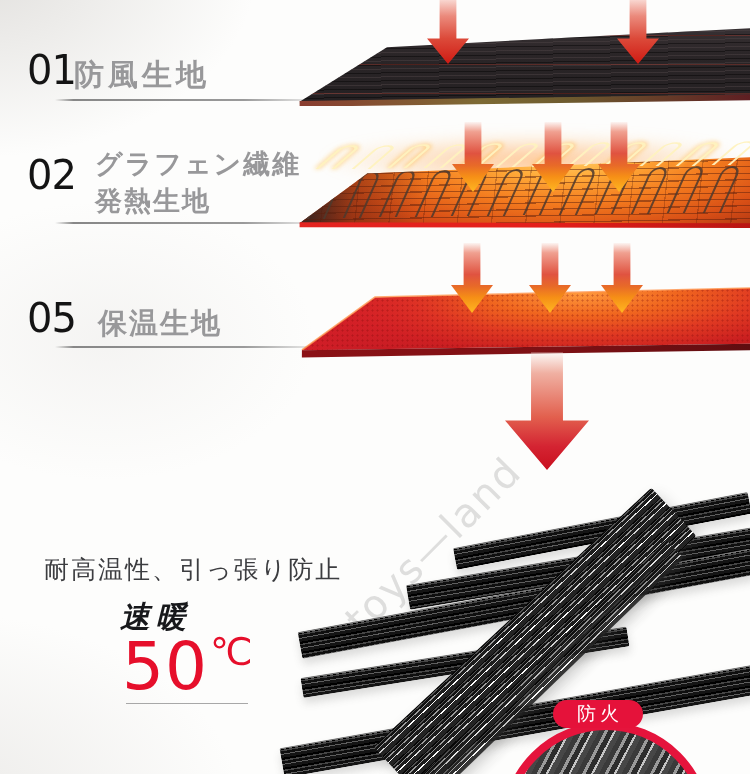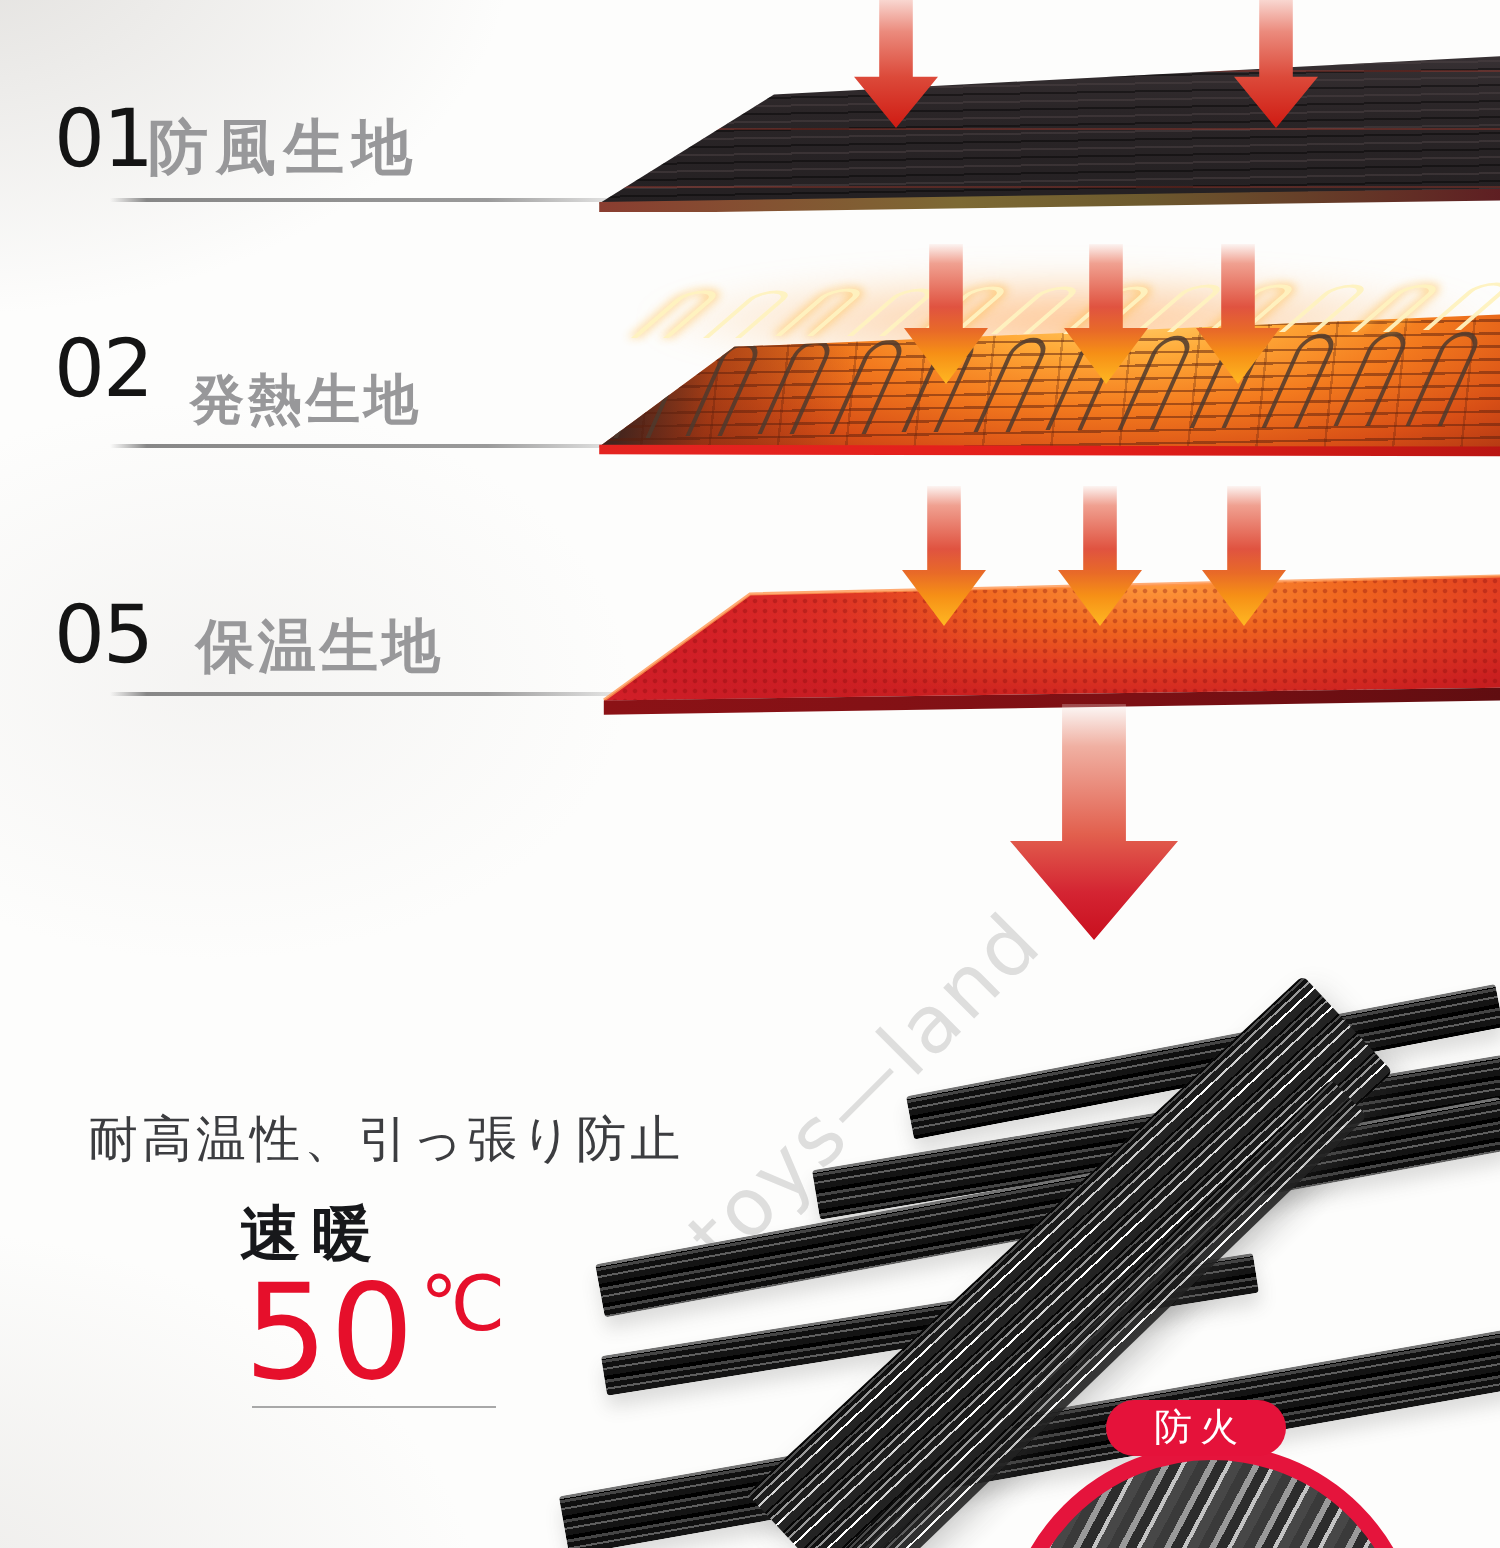--- a/index.html
+++ b/index.html
@@ -92,21 +92,21 @@
   .arrow.hot{height:70px;
     background:linear-gradient(180deg, rgba(246,180,166,0.12) 0%, #f0a090 14%, #e05340 45%, #e86a28 62%, #f68f16 78%, #ffb822 100%);}
   .big-arrow{
     left:505px;top:352px;width:84px;height:118px;z-index:5;
     clip-path:polygon(31% 0, 69% 0, 69% 58%, 100% 58%, 50% 100%, 0 58%, 31% 58%);
     background:linear-gradient(180deg, rgba(250,240,238,0.25) 0%, #f0b0a2 18%, #e2604e 55%, #d42432 80%, #c90f1e 100%);
   }
 
   
   .feat-heading{left:44px;top:553px;font-size:25px;letter-spacing:2px;color:#3c3d40;font-weight:500;z-index:3;white-space:nowrap;}
-  .feat-quick{left:120px;top:597px;font-size:30px;font-weight:700;letter-spacing:6px;color:#17181b;z-index:3;}
+  .feat-quick{left:120px;top:597px;font-size:30px;font-weight:700;letter-spacing:6px;color:#17181b;z-index:3;font-style:italic;}
   .feat-temp{left:122px;top:634px;z-index:3;color:#e60f2b;line-height:1;}
   .feat-temp .val{font-size:66px;font-weight:500;letter-spacing:1px;}
   .feat-temp .unit{font-size:38px;font-weight:400;position:relative;top:-24px;left:2px;}
   .feat-underline{left:126px;top:703px;width:122px;height:1px;background:#a8a8a8;z-index:3;}
 
   
   .strand{
     border-radius:2px;z-index:4;transform-origin:left center;
     background:
       linear-gradient(180deg, rgba(255,255,255,0.45) 0 1.5px, rgba(255,255,255,0) 1.5px),
@@ -138,21 +138,22 @@
 <body>
 
 <div id="canvas">
 
   <div class="abs watermark">toys—land</div>
 
   <div class="abs sec-num" style="left:27px;top:50px;">01</div>
   <div class="abs sec-title" style="left:74px;top:58px;">防風生地</div>
   <div class="abs sec-underline" style="left:55px;top:99px;"></div>
 
-  <div class="abs sec-num" style="left:27px;top:165px;">02</div>
+  <div class="abs sec-num" style="left:27px;top:155px;">02</div>
+  <div class="abs sec-title small" style="left:95px;top:148px;">グラフェン繊維</div>
   <div class="abs sec-title small" style="left:95px;top:185px;">発熱生地</div>
   <div class="abs sec-underline" style="left:55px;top:222px;"></div>
 
   <div class="abs sec-num" style="left:27px;top:298px;">05</div>
   <div class="abs sec-title" style="left:98px;top:307px;letter-spacing:2px;font-size:29px;">保温生地</div>
   <div class="abs sec-underline" style="left:55px;top:346px;"></div>
 
   <div class="abs layerbox" style="top:22px;height:84px;">
     <div class="abs layer1-surface"></div>
     <div class="abs layer1-strip"></div>

